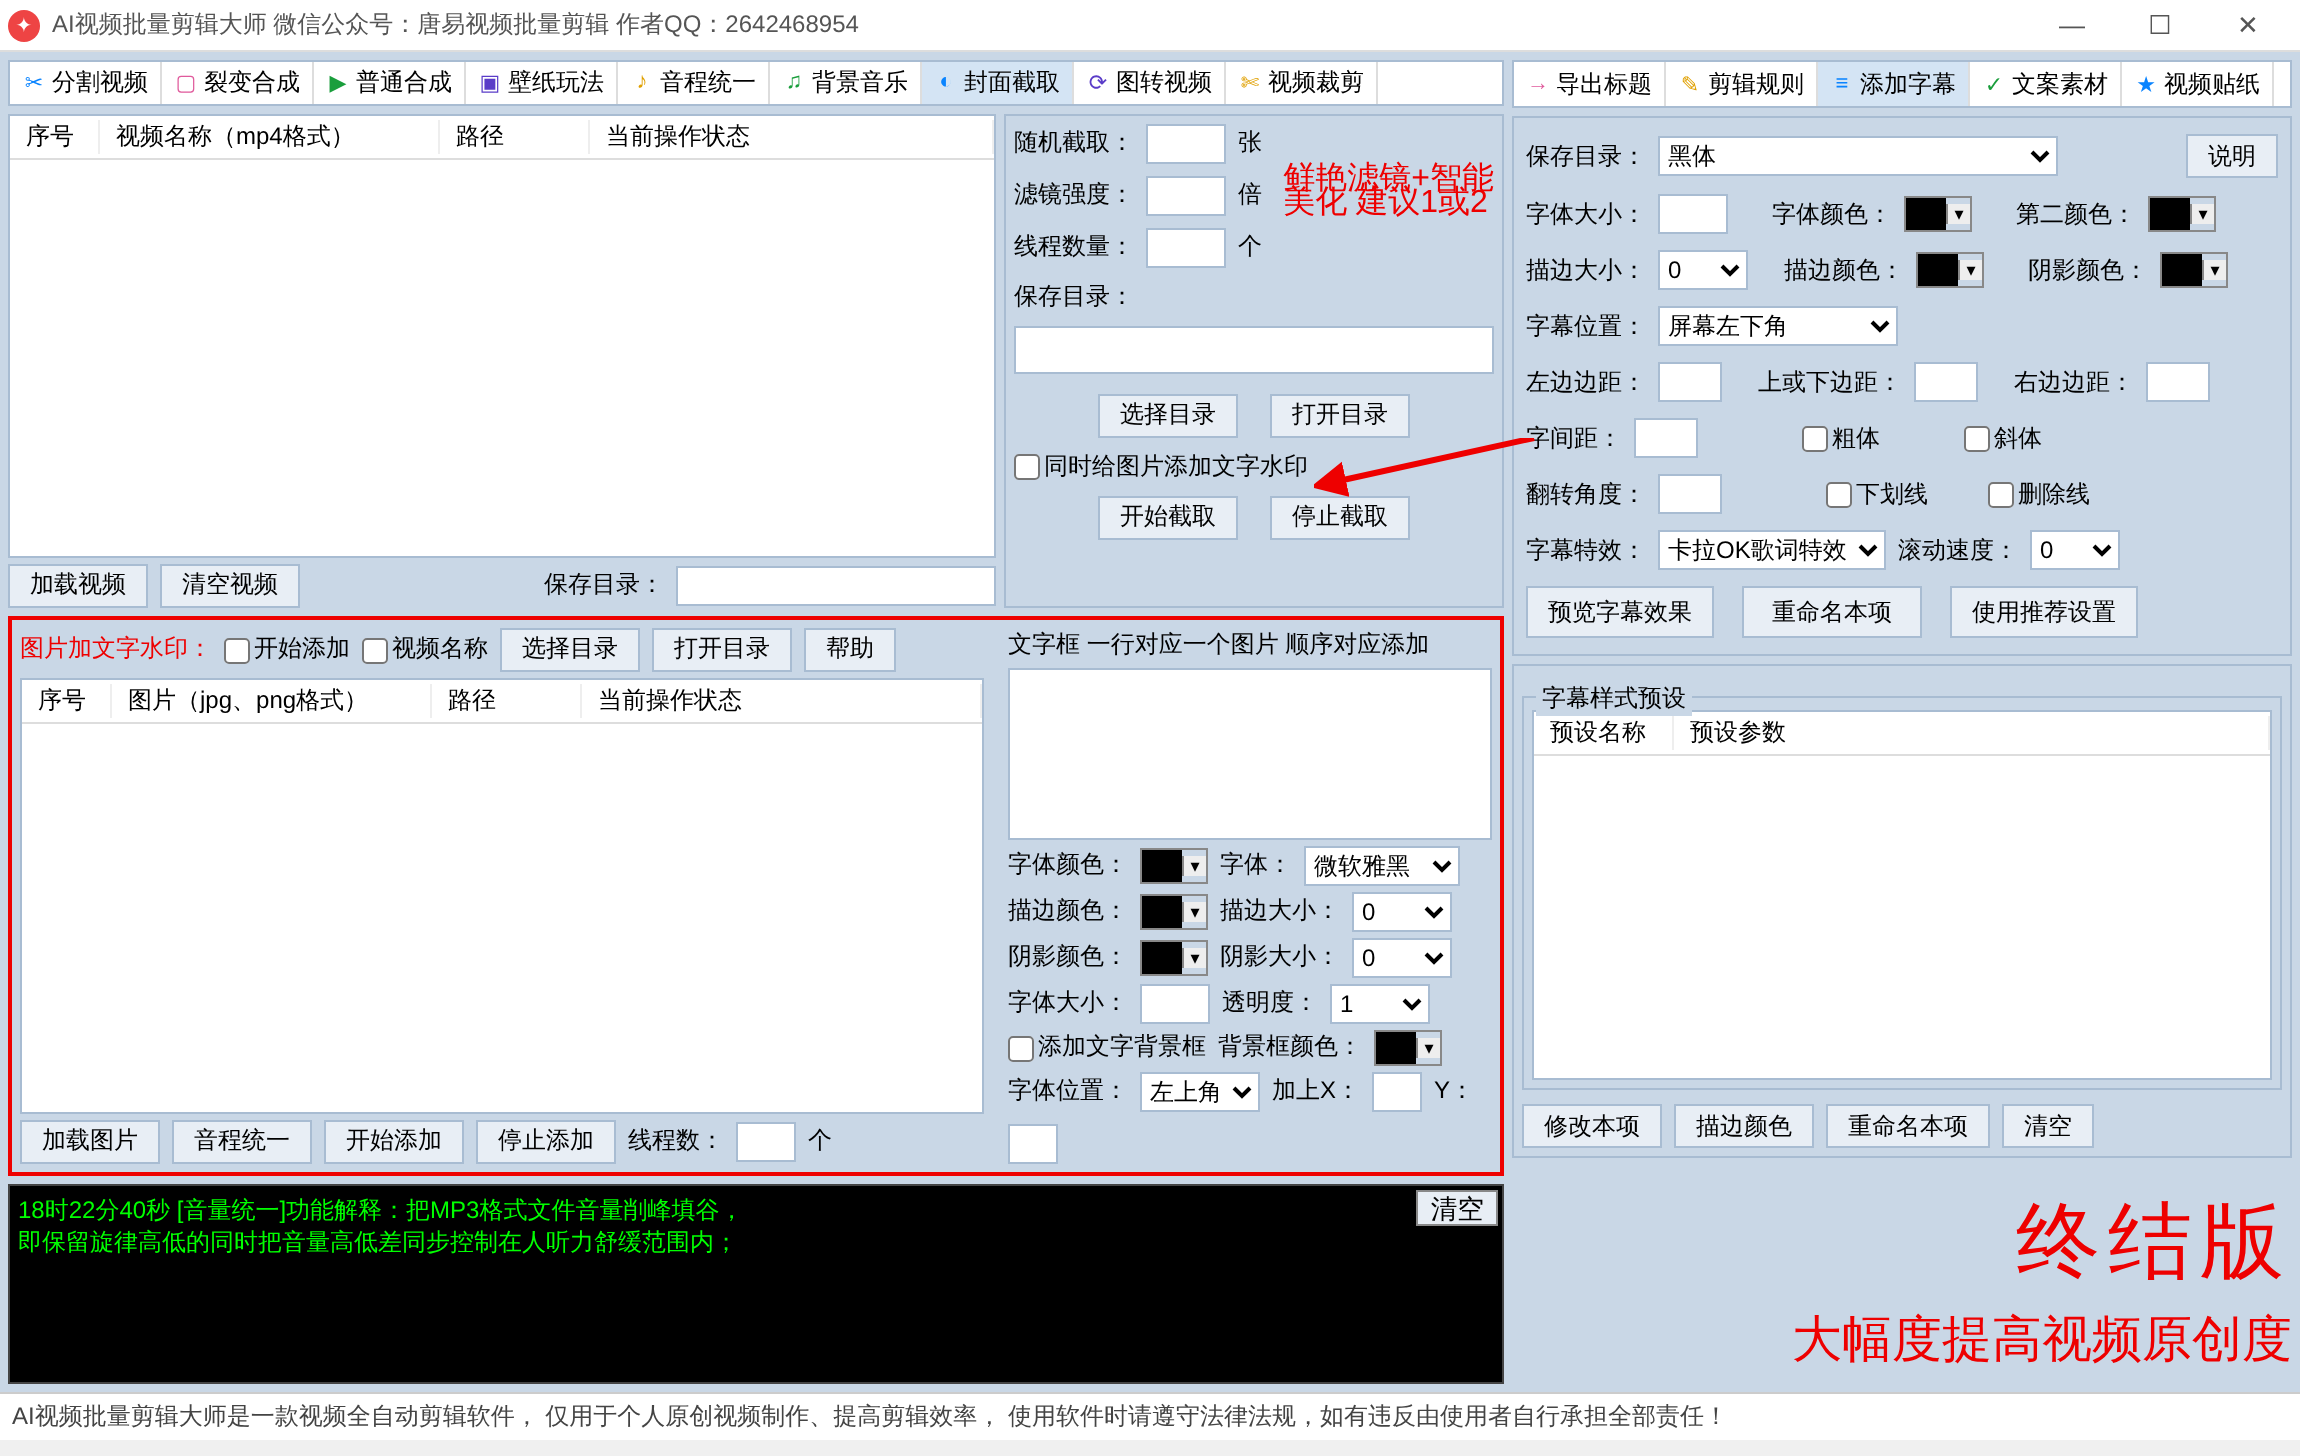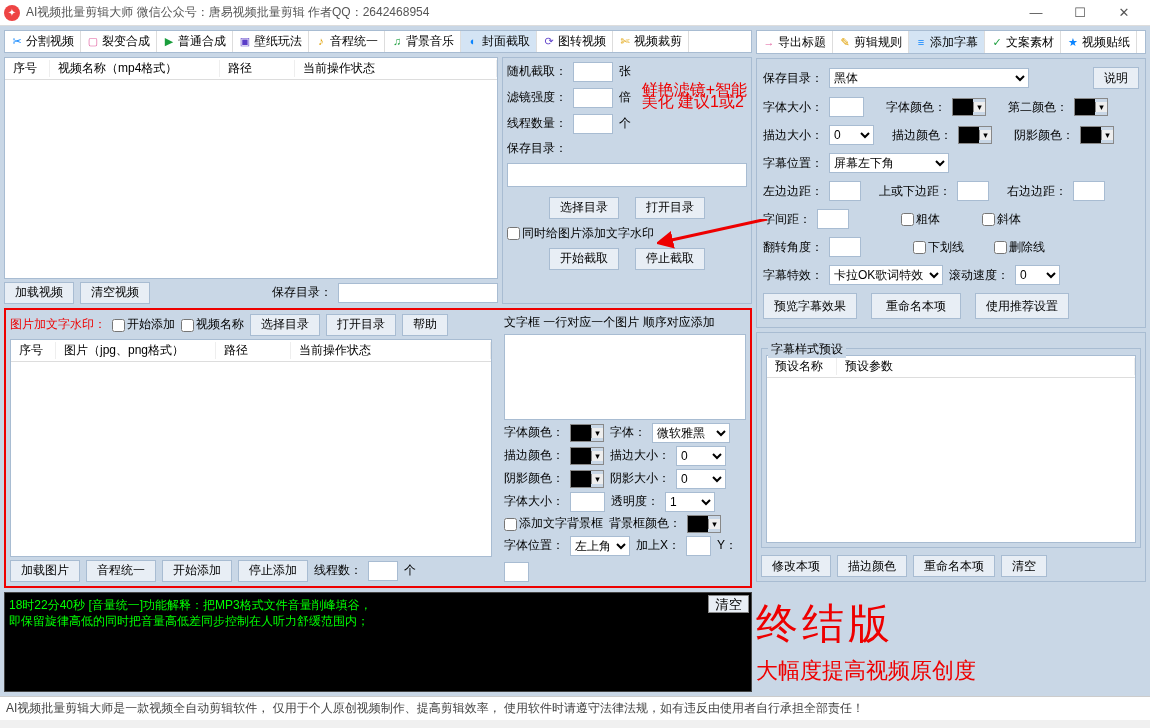--- a/index.html
+++ b/index.html
@@ -29,23 +29,23 @@
 .redbox{border:2px solid #e00}
 .red-text{color:#e00}
 .hint-red{color:#e00;font-size:16px;line-height:12px}
 .color-swatch{display:inline-flex;align-items:center;border:1px solid #888;height:18px}
 .color-swatch .sw{width:20px;height:16px;background:#000}
 .color-swatch .ar{width:12px;text-align:center;font-size:9px;background:#eee;border-left:1px solid #888}
 .log{background:#000;color:#0f0;font-size:12px;padding:4px;height:105px;position:relative;border:1px solid #444;font-family:SimSun,monospace;line-height:16px}
 .log .clearlog{position:absolute;top:2px;right:2px;background:#e8eef5;color:#000;border:1px solid #888;padding:0 6px;height:18px}
 .footer{height:24px;background:#fff;display:flex;align-items:center;padding:0 6px;font-size:12px;color:#444;border-top:1px solid #ccc}
 .arrow{position:absolute;pointer-events:none}
-.big-red{color:#e00;font-family:"STSong","SimSun",serif;text-align:left}
+.big-red{color:#e00;font-family:"STSong","SimSun",serif;text-align:right}
 .big-red .l1{font-size:42px;font-weight:400;letter-spacing:4px}
-.big-red .l2{font-size:22px;margin-top:4px}
+.big-red .l2{font-size:25px;margin-top:4px}
 .groupbox{border:1px solid #a8bcd2;padding:6px 4px 4px;position:relative;margin-top:11px}
 .groupbox .legend{position:absolute;top:-8px;left:6px;background:#c9d7e6;padding:0 3px;font-size:12px}
 textarea.ta{border:1px solid #a8bcd2;background:#fff;resize:none;font-size:12px;width:100%}
 .mid-col{width:250px;display:flex;flex-direction:column;gap:6px}
 .upper-split{display:flex;gap:4px;height:260px}
 .left-upper{flex:1;display:flex;flex-direction:column;gap:3px}
 .watermark-area{display:flex;gap:4px;height:280px}
 .wm-left{flex:1;display:flex;flex-direction:column;gap:3px;padding:4px}
 .wm-right{width:250px;display:flex;flex-direction:column;gap:3px;padding:4px}
 </style>

